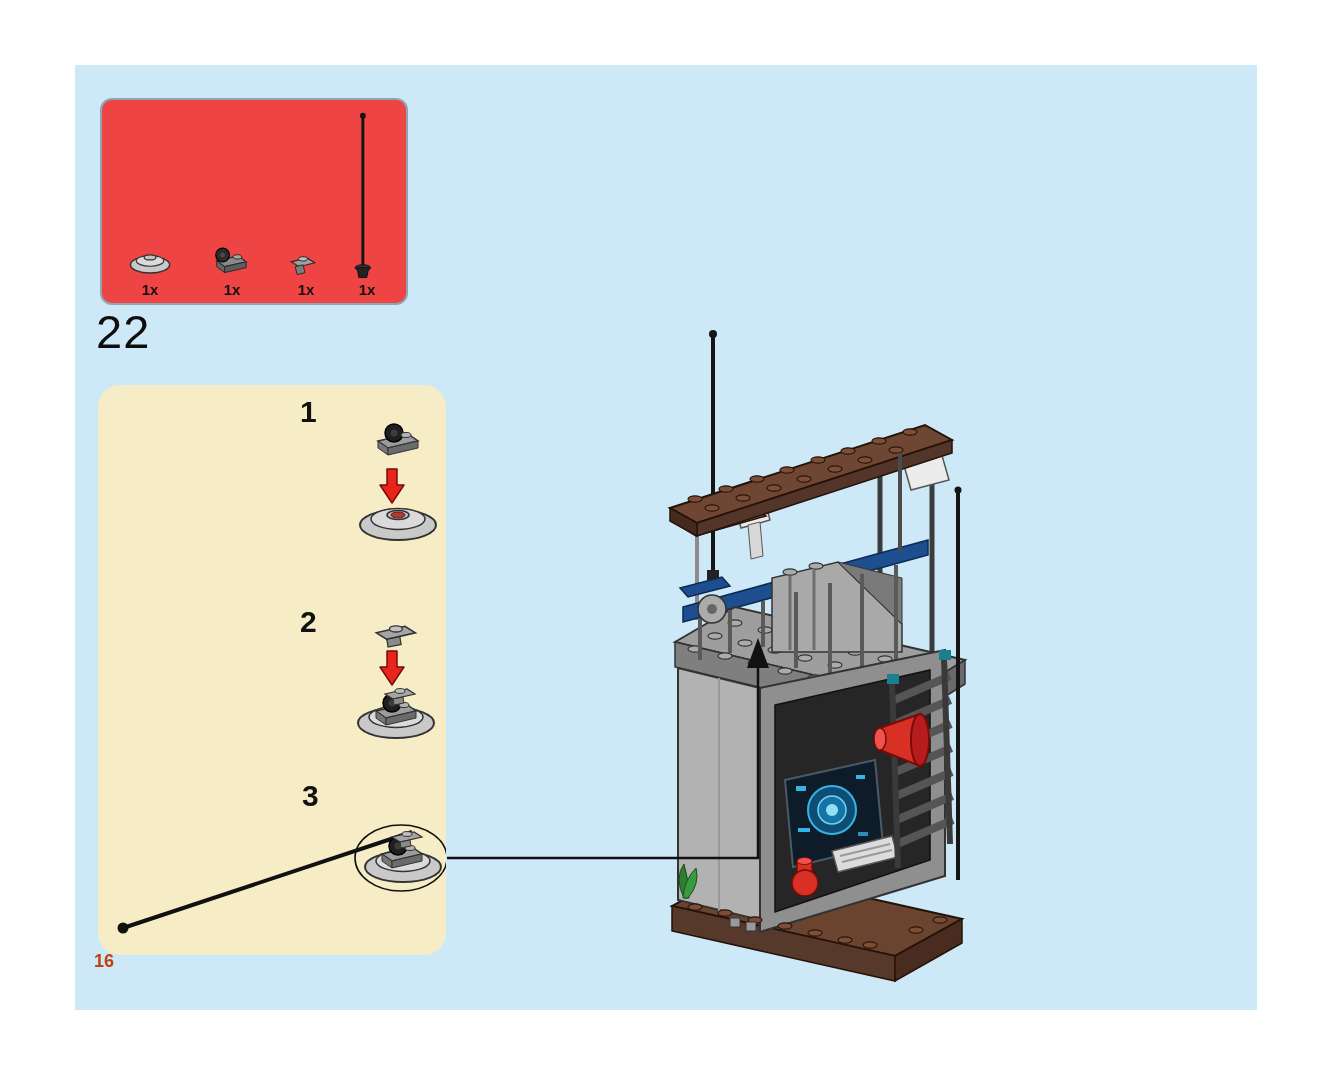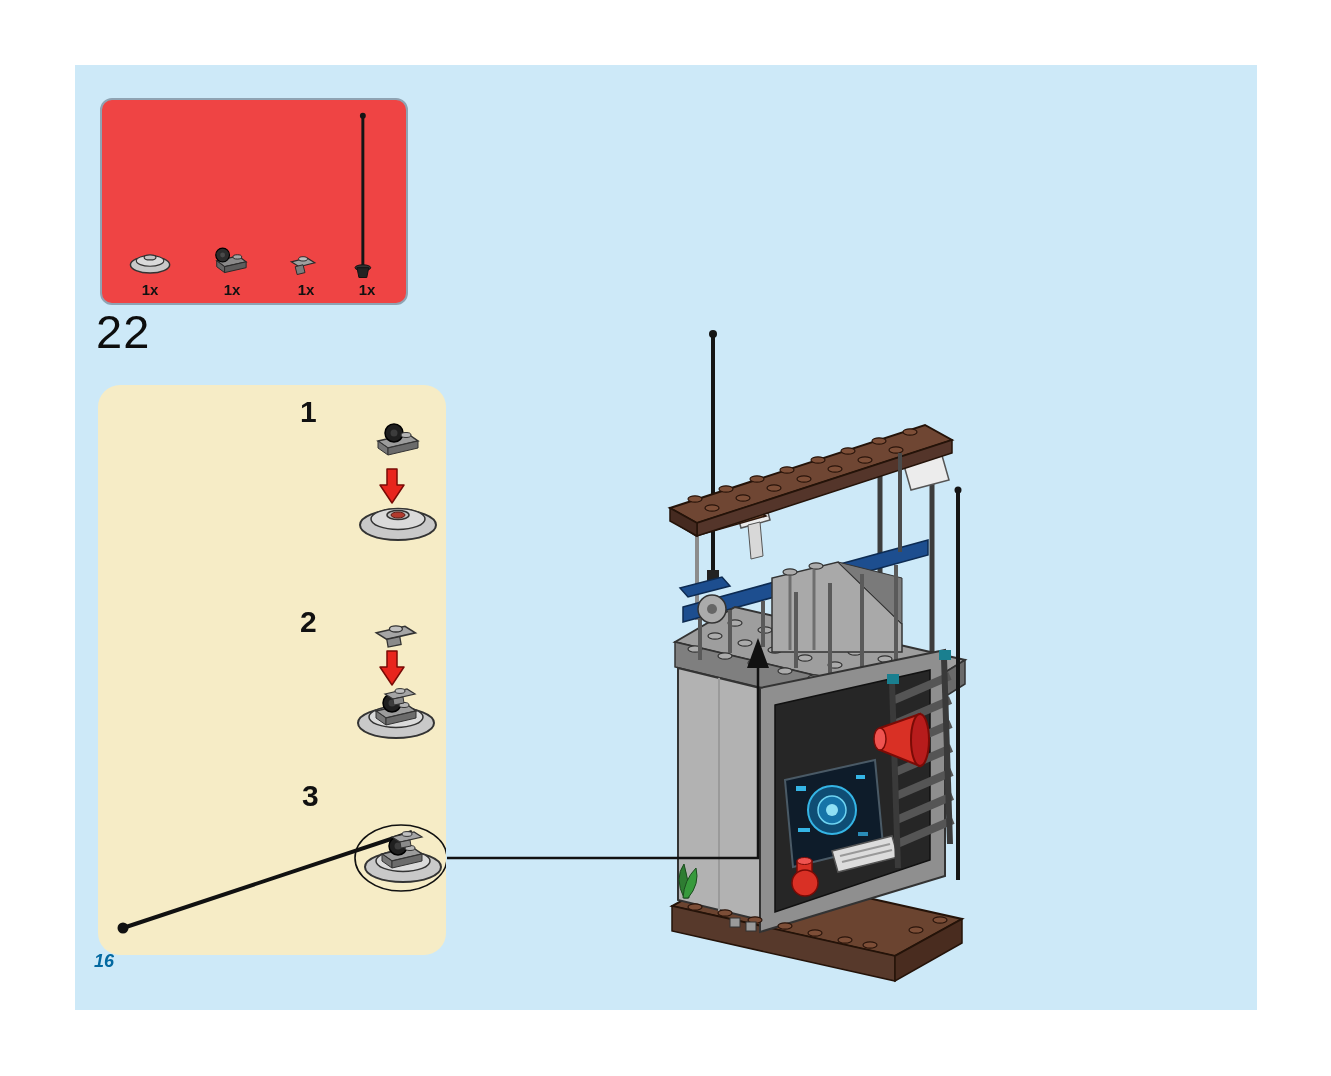--- a/index.html
+++ b/index.html
@@ -19,21 +19,21 @@
                   background:#f6ecc6; border-radius:22px; }
   .substeps-svg { position:absolute; left:0; top:0; width:100%; height:100%; }
   .substep-num { position:absolute; font-size:30px; font-weight:bold; color:#111; line-height:1; }
   .sn1 { left:202px; top:12px; }
   .sn2 { left:202px; top:222px; }
   .sn3 { left:204px; top:396px; }
 
   .model-svg   { position:absolute; left:525px; top:255px; width:440px; height:670px; }
   .callout-svg { position:absolute; left:365px; top:535px; width:360px; height:280px; }
 
-  .page-number { position:absolute; left:19px; top:886px; font-size:18px; font-weight:bold; color:#0369a1;font-style:italic; }
+  .page-number { position:absolute; left:19px; top:886px; font-size:18px; font-weight:bold; color:#c2410c; }
 </style>
 </head>
 <body>
 
 <div class="canvas">
   <div class="blue-page">
 
     <div class="parts-box">
       <svg class="parts-svg" viewBox="0 0 308 207">
         <g>

